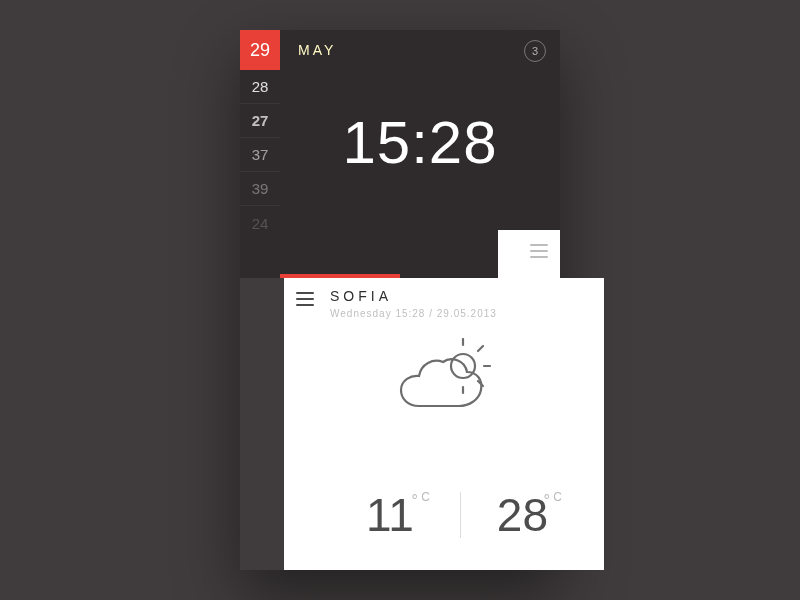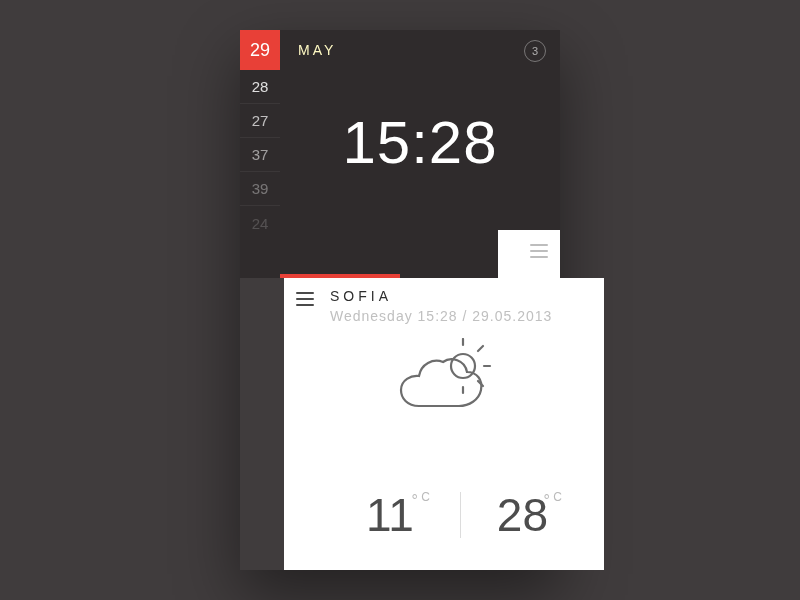--- a/index.html
+++ b/index.html
@@ -33,21 +33,21 @@
     display:flex; align-items:center; justify-content:center;
     font-size:18px; font-weight:300;
   }
   .day {
     width:40px; height:34px;
     display:flex; align-items:center; justify-content:center;
     font-size:15px; font-weight:300;
     border-bottom:1px solid rgba(255,255,255,0.06);
   }
   .day.d0 { color:rgba(255,255,255,0.85); }
-  .day.d1 { color:rgba(255,255,255,0.70); }
+  .day.d1 { color:rgba(255,255,255,0.70);font-weight:bold; }
   .day.d2 { color:rgba(255,255,255,0.55); }
   .day.d3 { color:rgba(255,255,255,0.35); }
   .day.d4 { color:rgba(255,255,255,0.18); border-bottom:none; }
   .month {
     position:absolute; left:58px; top:12px;
     color:#fef9c3; font-size:14px; letter-spacing:3px; font-weight:400;
   }
   .badge {
     position:absolute; right:14px; top:10px;
     width:22px; height:22px;
@@ -90,21 +90,21 @@
   }
   .ham-bot span {
     display:block; height:2px; background:#4a4a4a; margin-bottom:4px; border-radius:1px;
   }
   .city {
     position:absolute; left:46px; top:10px;
     color:#2e2e2e; font-size:14px; letter-spacing:4px; font-weight:400;
   }
   .subline {
     position:absolute; left:46px; top:30px;
-    color:#c0c0c0; font-size:14px; letter-spacing:1px; font-weight:400;
+    color:#c0c0c0; font-size:10px; letter-spacing:1px; font-weight:400;
   }
   .icon-wrap {
     position:absolute; left:0; top:60px; width:100%; text-align:center;
   }
   .temps {
     position:absolute; left:0; bottom:20px; width:100%; height:70px;
     display:flex; align-items:center; justify-content:center;padding-left:26px;
   }
   .tval {
     color:#4d4d4d; font-size:46px; font-weight:100;

